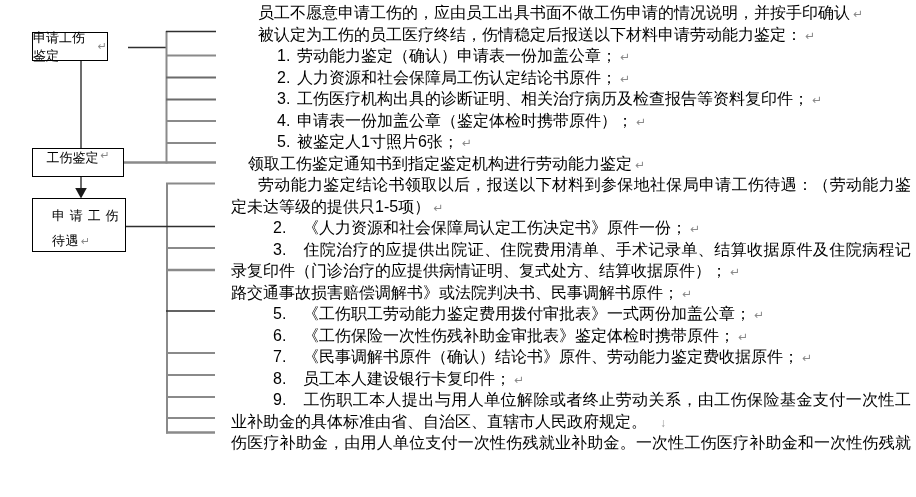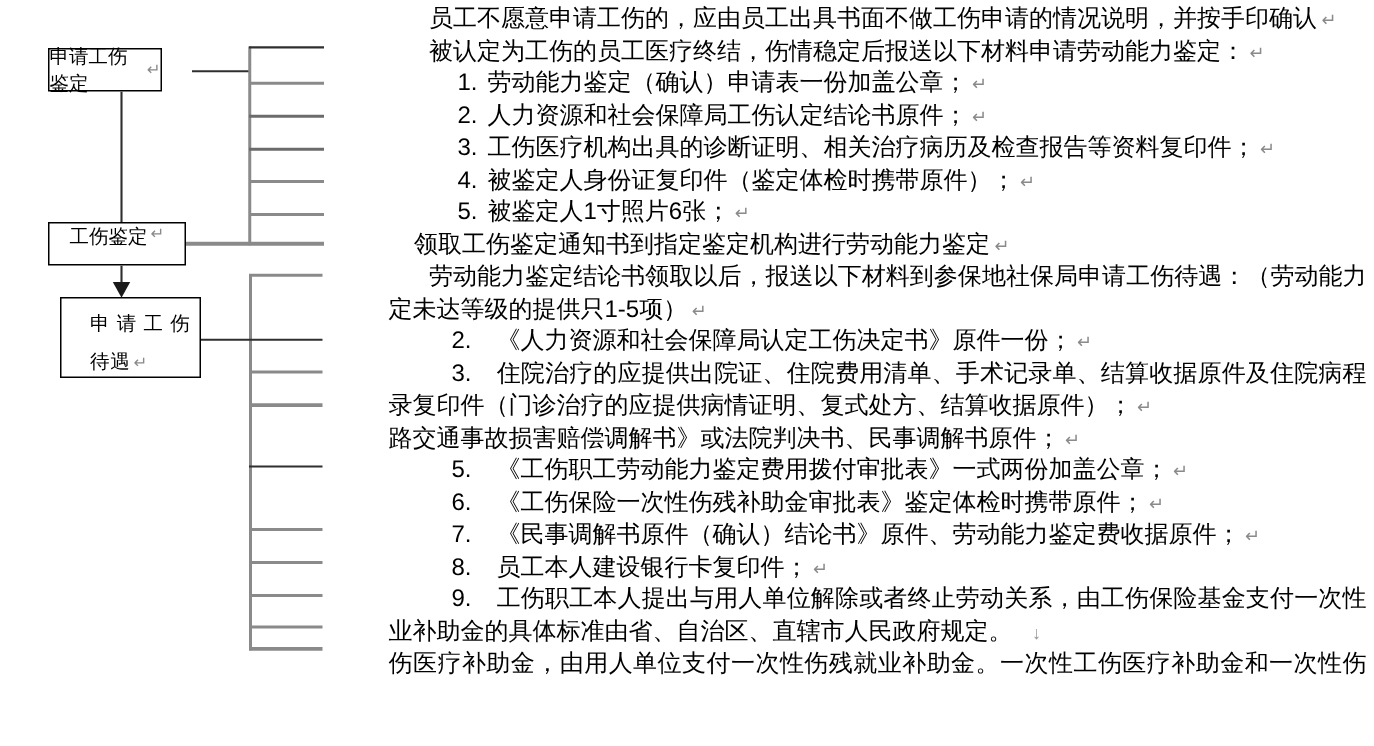--- a/index.html
+++ b/index.html
@@ -8,29 +8,29 @@
     font-family:"Liberation Sans","DejaVu Sans",sans-serif;color:#000;
   }
   
   .flow-box{
     position:absolute;border:1.5px solid #000;background:#fff;box-sizing:border-box;
     font-size:13px;color:#000;
   }
   .flow-box .mark{font-size:11px;color:#8a8a8a;margin-left:2px;}
   #box-apply-assess{left:32px;top:32px;width:76px;height:29px;display:flex;align-items:center;justify-content:center;}
   #box-assess{left:32px;top:148px;width:92px;height:29px;display:flex;justify-content:center;}
-  #box-apply-benefit{left:40px;top:198px;width:94px;height:54px;padding:4px 6px 0 19px;line-height:25px;letter-spacing:0.5px;text-align:justify;}
+  #box-apply-benefit{left:32px;top:198px;width:94px;height:54px;padding:4px 6px 0 19px;line-height:25px;letter-spacing:0.5px;text-align:justify;}
   
   .lines-svg{position:absolute;left:0;top:0;pointer-events:none;}
   
   .textflow{
     position:absolute;left:231px;top:2px;width:680px;
     font-size:16px;line-height:21.5px;
   }
-  .line{height:21.5px;white-space:nowrap;margin-left:28px;}
+  .line{height:21.5px;white-space:nowrap;}
   .line.just{white-space:normal;text-align:justify;text-align-last:justify;overflow:hidden;}
   .line.indent2{padding-left:27px;}
   .line.indent1{padding-left:17px;}
   .line .num{display:inline-block;}
   .line.num1 .num{margin-left:46px;width:20px;}
   .line.num2 .num{margin-left:42px;width:30px;}
   .mark{color:#8a8a8a;font-size:12px;margin-left:3px;}
   .mark.down{margin-left:13px;color:#999;}
 </style>
 </head>
@@ -82,21 +82,21 @@
   <div class="flow-box" id="box-apply-benefit">
     <span>申请工伤待遇</span><span class="mark">↵</span>
   </div>
 
   <div class="textflow" id="textflow">
       <div class="line indent2"><span class="body">员工不愿意申请工伤的，应由员工出具书面不做工伤申请的情况说明，并按手印确认</span><span class="mark">↵</span></div>
       <div class="line indent2"><span class="body">被认定为工伤的员工医疗终结，伤情稳定后报送以下材料申请劳动能力鉴定：</span><span class="mark">↵</span></div>
       <div class="line num1"><span class="num">1.</span><span class="body">劳动能力鉴定（确认）申请表一份加盖公章；</span><span class="mark">↵</span></div>
       <div class="line num1"><span class="num">2.</span><span class="body">人力资源和社会保障局工伤认定结论书原件；</span><span class="mark">↵</span></div>
       <div class="line num1"><span class="num">3.</span><span class="body">工伤医疗机构出具的诊断证明、相关治疗病历及检查报告等资料复印件；</span><span class="mark">↵</span></div>
-      <div class="line num1"><span class="num">4.</span><span class="body">被鉴定人身份证复印件（鉴定体检时携带原件）；</span><span class="mark">↵</span></div>
+      <div class="line num1"><span class="num">4.</span><span class="body">申请表一份加盖公章（鉴定体检时携带原件）；</span><span class="mark">↵</span></div>
       <div class="line num1"><span class="num">5.</span><span class="body">被鉴定人1寸照片6张；</span><span class="mark">↵</span></div>
       <div class="line indent1"><span class="body">领取工伤鉴定通知书到指定鉴定机构进行劳动能力鉴定</span><span class="mark">↵</span></div>
       <div class="line indent2 just"><span class="body">劳动能力鉴定结论书领取以后，报送以下材料到参保地社保局申请工伤待遇：（劳动能力鉴</span></div>
       <div class="line"><span class="body">定未达等级的提供只1-5项）</span><span class="mark">↵</span></div>
       <div class="line num2"><span class="num">2.</span><span class="body">《人力资源和社会保障局认定工伤决定书》原件一份；</span><span class="mark">↵</span></div>
       <div class="line num2 just"><span class="num">3.</span><span class="body">住院治疗的应提供出院证、住院费用清单、手术记录单、结算收据原件及住院病程记</span></div>
       <div class="line"><span class="body">录复印件（门诊治疗的应提供病情证明、复式处方、结算收据原件）；</span><span class="mark">↵</span></div>
       <div class="line"><span class="body">路交通事故损害赔偿调解书》或法院判决书、民事调解书原件；</span><span class="mark">↵</span></div>
       <div class="line num2"><span class="num">5.</span><span class="body">《工伤职工劳动能力鉴定费用拨付审批表》一式两份加盖公章；</span><span class="mark">↵</span></div>
       <div class="line num2"><span class="num">6.</span><span class="body">《工伤保险一次性伤残补助金审批表》鉴定体检时携带原件；</span><span class="mark">↵</span></div>

